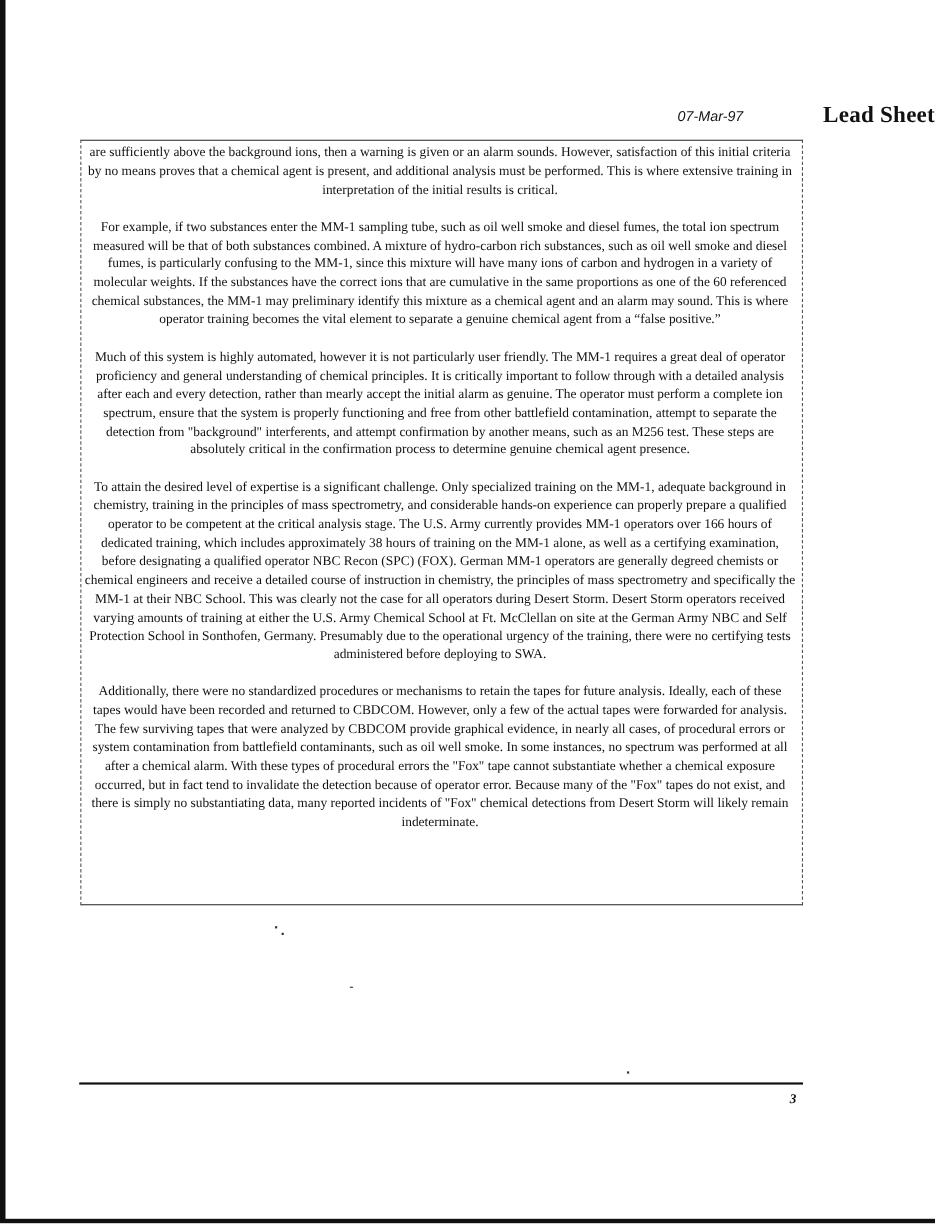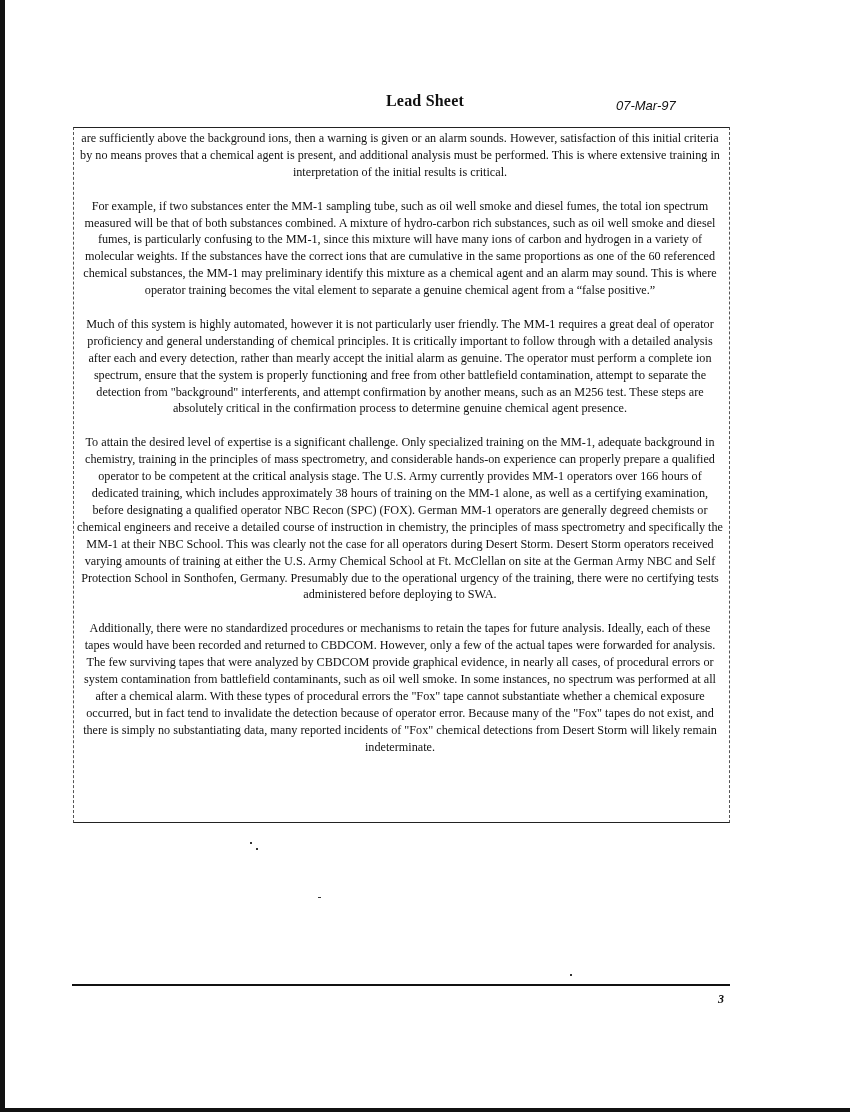--- a/index.html
+++ b/index.html
@@ -29,22 +29,22 @@
       top: 1108px;
       width: 850px;
       height: 4px;
       background: #111111;
     }
     .header-title {
       position: absolute;
       left: 0;
       width: 850px;
       top: 92px;
-      text-align: center;
-      font-size: 16px;
+      text-align: right;
+      font-size: 21px;
       font-weight: bold;
       letter-spacing: 0.2px;
     }
     .header-date {
       position: absolute;
       left: 616px;
       top: 98px;
       font-size: 13px;
       font-style: italic;
       font-family: "Liberation Sans", "DejaVu Sans", sans-serif;

